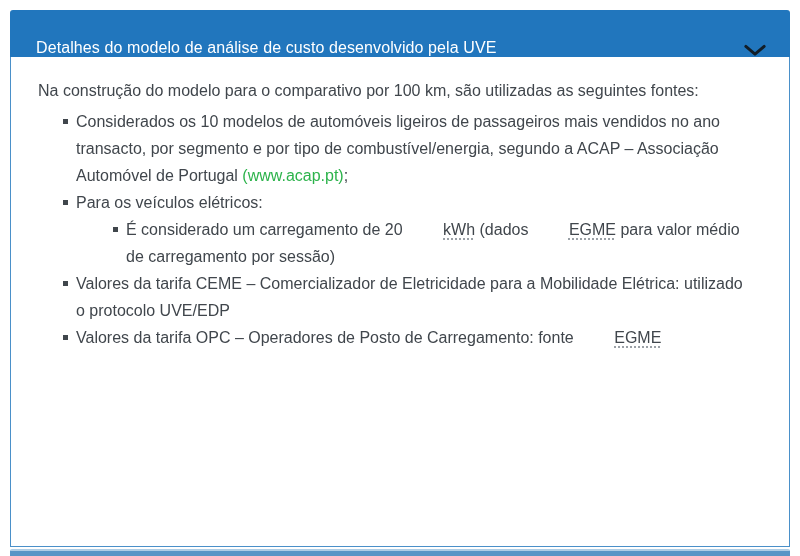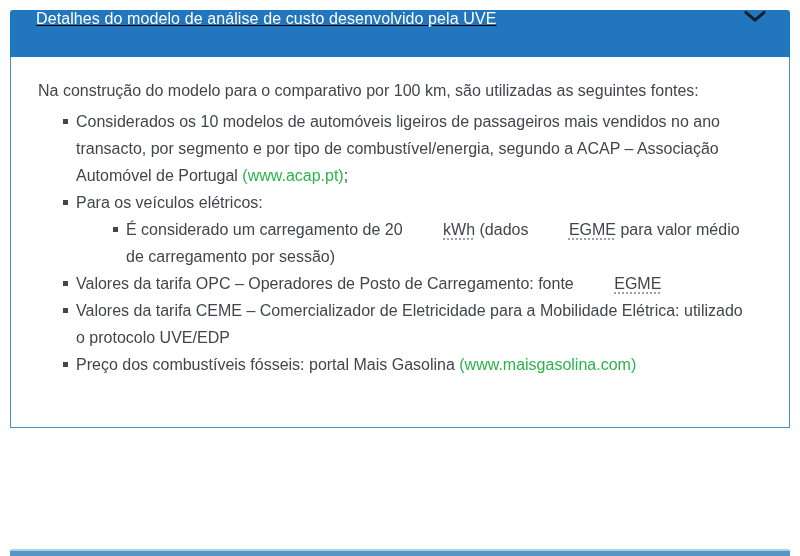--- a/index.html
+++ b/index.html
@@ -21,24 +21,23 @@
   .accordion{
     position:absolute;
     left:10px; top:10px;
     width:780px;
   }
   .acc-header{
     height:47px;
     background:var(--blue);
     border-radius:3px 3px 0 0;
     display:flex;
-    align-items:flex-start;
-    padding:0 24px 12px 26px;
+    align-items:flex-end;
+    padding:0 24px 0 26px;
     cursor:pointer;
-    text-decoration:underline;
   }
   .acc-title{
     color:#ffffff;
     font-size:16px;
     letter-spacing:.1px;
     flex:1 1 auto;
     white-space:nowrap;
     overflow:hidden;
   }
   .chevron{
@@ -50,21 +49,21 @@
     fill:none;
     stroke:var(--chevron);
     stroke-width:3.2;
     stroke-linecap:round;
     stroke-linejoin:round;
   }
   .acc-body{
     background:#ffffff;
     border:1px solid var(--border-blue);
     border-top:none;
-    height:371px;
+    height:490px;
     overflow:hidden;
     padding:20px 42px 10px 27px;
     color:var(--text);
     font-size:16px;
     line-height:27px;
   }
   .intro{ margin:0 0 4px 0; }
   ul.blist{ list-style:none; }
   ul.lvl1{ padding-left:38px; margin-top:4px; }
   ul.lvl2{ padding-left:50px; margin:0; }
@@ -113,22 +112,21 @@
   </div>
 
   <div class="acc-body">
     <p class="intro">Na construção do modelo para o comparativo por 100 km, são utilizadas as seguintes fontes:</p>
     <div id="list-root">
         <ul class="blist lvl1">
           <li>Considerados os 10 modelos de automóveis ligeiros de passageiros mais vendidos no ano transacto, por segmento e por tipo de combustível/energia, segundo a ACAP – Associação Automóvel de Portugal <a class="link" href="#">(www.acap.pt)</a>;</li>
           <li>Para os veículos elétricos:<ul class="blist lvl2">
               <li>É considerado um carregamento de 20 <span class="abbr">kWh</span> (dados <span class="abbr">EGME</span> para valor médio de carregamento por sessão)</li>
             </ul></li>
+          <li>Valores da tarifa CEME – Comercializador de Eletricidade para a Mobilidade Elétrica: utilizado o protocolo UVE/EDP</li>
           <li>Valores da tarifa OPC – Operadores de Posto de Carregamento: fonte <span class="abbr">EGME</span></li>
-          <li>Valores da tarifa CEME – Comercializador de Eletricidade para a Mobilidade Elétrica: utilizado o protocolo UVE/EDP</li>
-          <li>Preço dos combustíveis fósseis: portal Mais Gasolina <a class="link" href="#">(www.maisgasolina.com)</a></li>
         </ul>
       </div>
   </div>
 
 </div>
 
 <div class="next-sliver"></div>
 
 </body></html>

